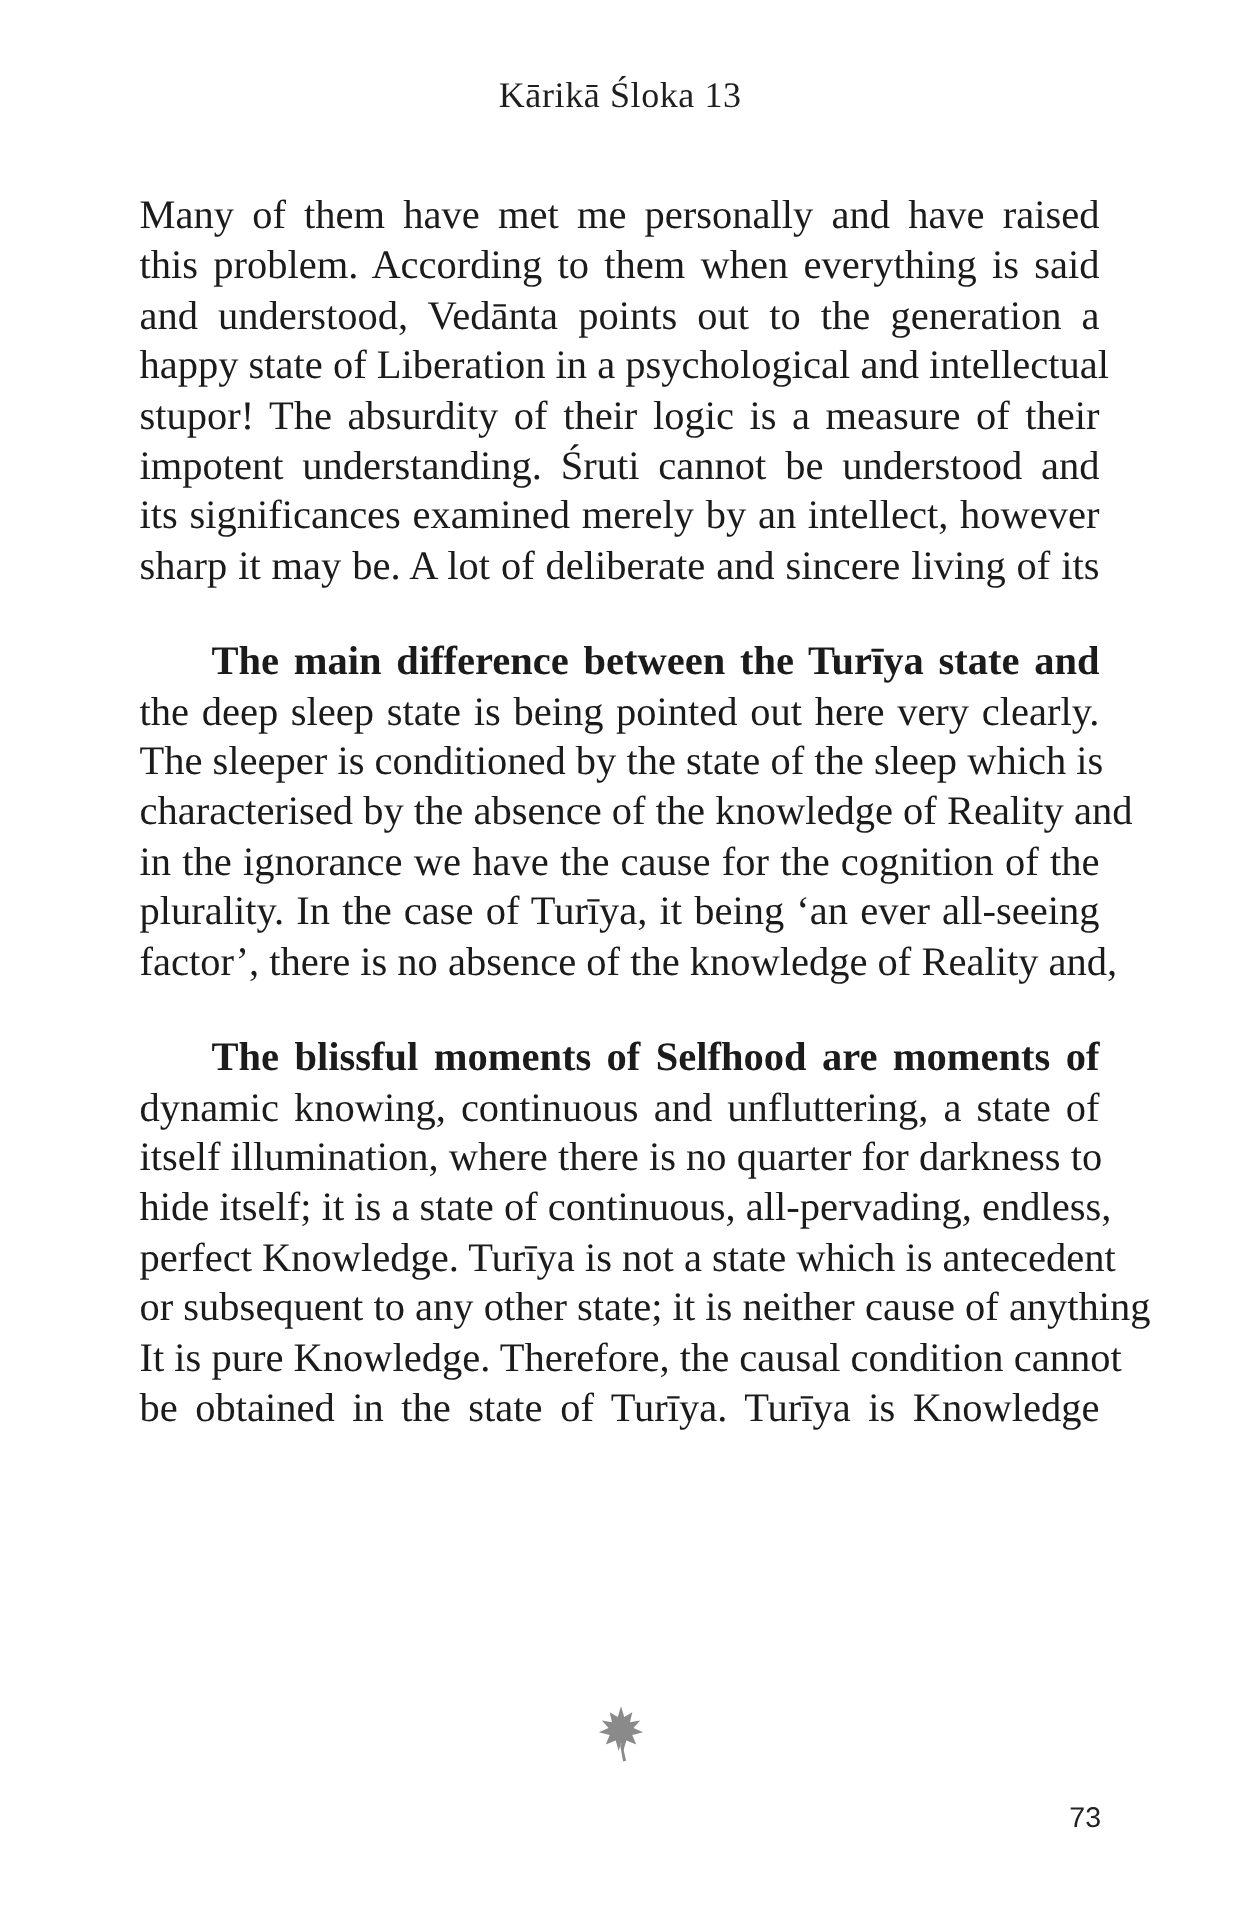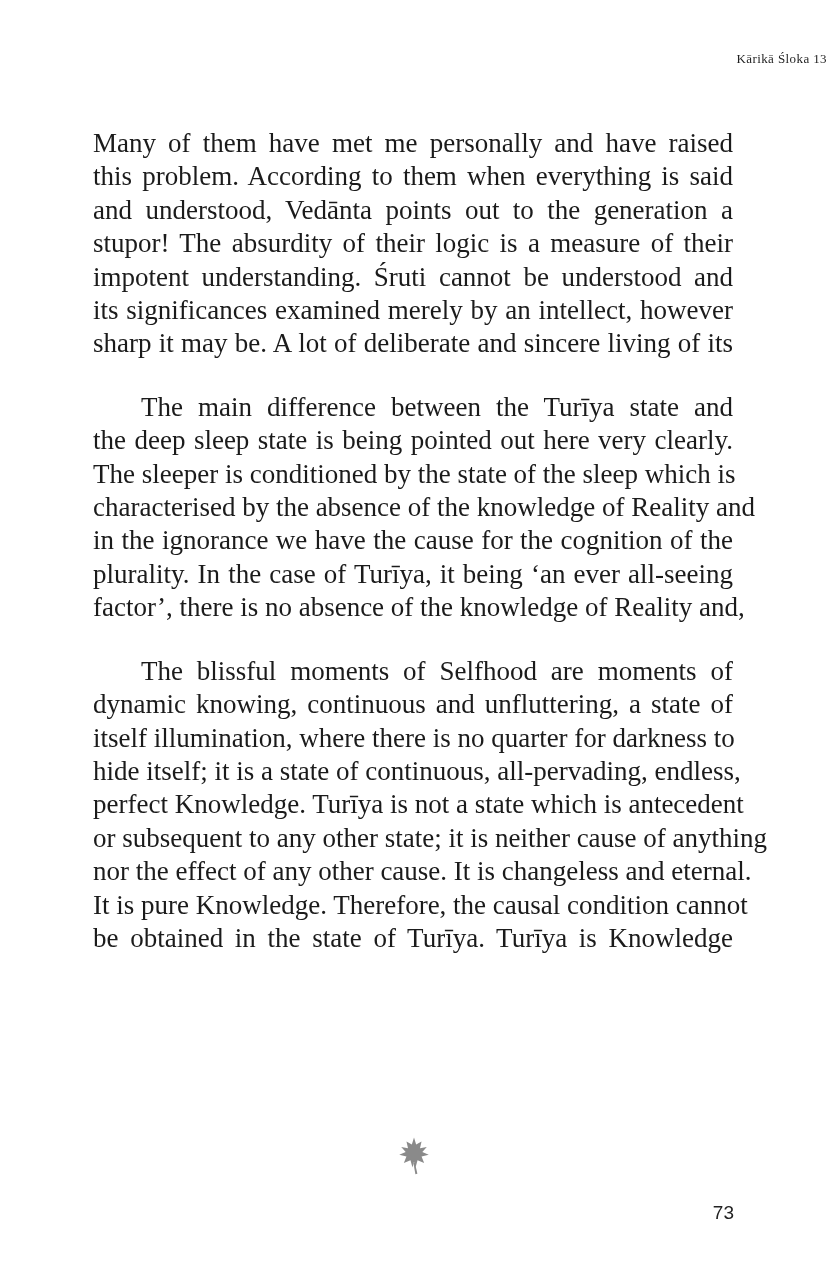--- a/index.html
+++ b/index.html
@@ -10,37 +10,37 @@
     background: #ffffff;
     font-family: "Liberation Serif", serif;
     color: #1b1b1b;
     overflow: hidden;
   }
   .running-head {
     position: absolute;
     top: 51px;
     left: 0;
     width: 100%;
-    text-align: right;
-    font-size: 13px;
+    text-align: center;
+    font-size: 24px;
     letter-spacing: 0.4px;
     color: #1f1f1f;
   }
   .text-block {
     position: absolute;
     left: 93px;
     top: 127px;
     width: 640px;
     font-size: 27px;
     line-height: 33.4px;
     color: #1b1b1b;
   }
   .para { margin: 0 0 30px 0; }
   .para:last-child { margin-bottom: 0; margin-top: 12px; }
-  .para.indent .line:first-child { text-indent: 48px; }
+  .para.indent .line:first-child { text-indent: 48px; font-weight: bold; }
   .line {
     text-align: justify;
     text-align-last: justify;
     white-space: nowrap;
   }
   .line.last { text-align-last: left; }
   .ornament {
     position: absolute;
     top: 1136px;
     left: 50%;
@@ -62,20 +62,21 @@
 
 <div class="page" style="color: rgb(27, 27, 27);">
 
   <div class="running-head">Kārikā Śloka 13</div>
 
   <div class="text-block">
       <div class="para">
         <div class="line">Many of them have met me personally and have raised</div>
         <div class="line">this problem. According to them when everything is said</div>
         <div class="line">and understood, Vedānta points out to the generation a</div>
+        <div class="line">happy state of Liberation in a psychological and intellectual</div>
         <div class="line">stupor! The absurdity of their logic is a measure of their</div>
         <div class="line">impotent understanding. Śruti cannot be understood and</div>
         <div class="line">its significances examined merely by an intellect, however</div>
         <div class="line">sharp it may be. A lot of deliberate and sincere living of its</div>
       </div>
       <div class="para indent">
         <div class="line">The main difference between the Turīya state and</div>
         <div class="line">the deep sleep state is being pointed out here very clearly.</div>
         <div class="line">The sleeper is conditioned by the state of the sleep which is</div>
         <div class="line">characterised by the absence of the knowledge of Reality and</div>
@@ -83,21 +84,20 @@
         <div class="line">plurality. In the case of Turīya, it being ‘an ever all-seeing</div>
         <div class="line">factor’, there is no absence of the knowledge of Reality and,</div>
       </div>
       <div class="para indent">
         <div class="line">The blissful moments of Selfhood are moments of</div>
         <div class="line">dynamic knowing, continuous and unfluttering, a state of</div>
         <div class="line">itself illumination, where there is no quarter for darkness to</div>
         <div class="line">hide itself; it is a state of continuous, all-pervading, endless,</div>
         <div class="line">perfect Knowledge. Turīya is not a state which is antecedent</div>
         <div class="line">or subsequent to any other state; it is neither cause of anything</div>
-        <div class="line">nor the effect of any other cause. It is changeless and eternal.</div>
         <div class="line">It is pure Knowledge. Therefore, the causal condition cannot</div>
         <div class="line">be obtained in the state of Turīya. Turīya is Knowledge</div>
       </div>
     </div>
 
   <svg class="ornament" viewBox="0 0 24 26" aria-hidden="true">
     <g fill="#8a8a8a">
       <path d="M12 1 L13.4 5.6 L16.9 3.6 L15.9 7.9 L20.3 7.2 L17.4 10.4 L21.6 12.2 L16.9 13.4 L18.6 17.5 L14.3 15.8 L13 20.4 L12 16.8 L11 20.4 L9.7 15.8 L5.4 17.5 L7.1 13.4 L2.4 12.2 L6.6 10.4 L3.7 7.2 L8.1 7.9 L7.1 3.6 L10.6 5.6 Z"></path>
       <path d="M11.6 17.5 L12.6 17.4 L14.2 24.6 L12.9 24.9 Z"></path>
     </g>

